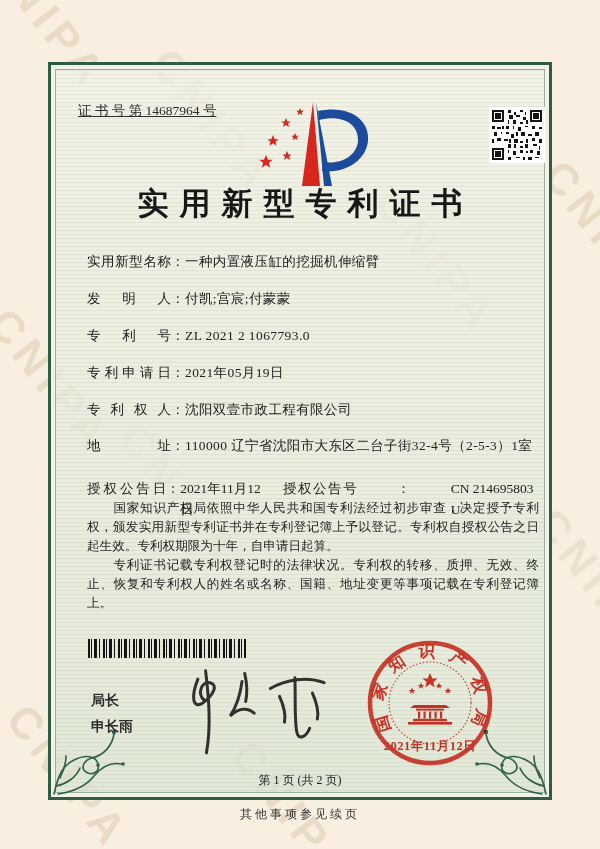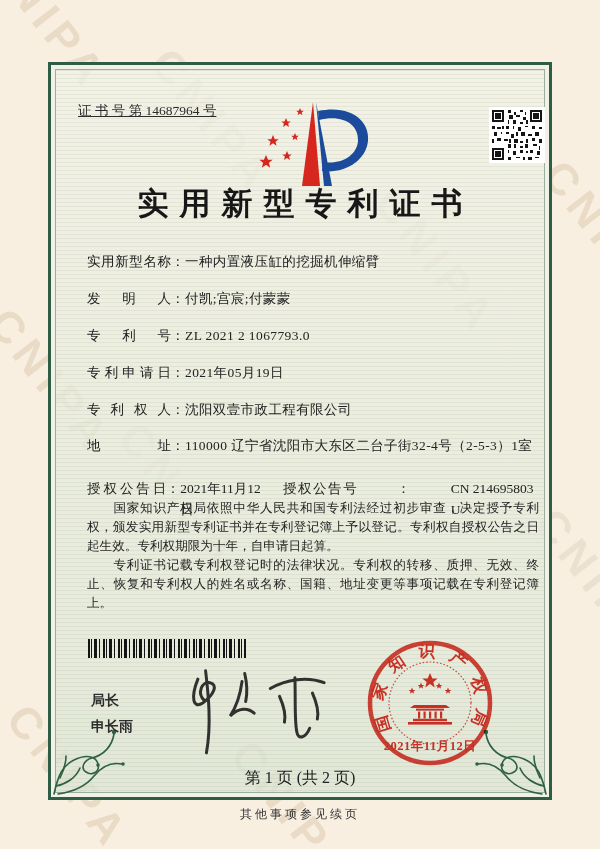--- a/index.html
+++ b/index.html
@@ -63,21 +63,21 @@
   }
   .signer{
     position:absolute;left:40px;top:622px;
     font-family:"Liberation Sans","DejaVu Sans",sans-serif;
     font-size:14px;font-weight:700;color:#2e2e2e;line-height:26px;
   }
   .sig-svg{position:absolute;left:118px;top:600px;transform:rotate(-2deg);}
   .seal-svg{position:absolute;left:304px;top:563px;mix-blend-mode:multiply;opacity:0.95;}
   .pageno{
     position:absolute;left:0;bottom:8px;width:100%;text-align:center;
-    font-size:16px;color:#222;
+    font-size:12px;color:#222;
   }
   .note{
     position:absolute;left:0;top:806px;width:100%;text-align:center;
     font-size:12px;letter-spacing:3px;color:#333;
   }
   .corner{position:absolute;bottom:1px;}
   .corner.bl{left:1px;}
   .corner.br{right:1px;transform:scaleX(-1);}
   .logo-svg{position:absolute;left:205px;top:33px;}
   .qr-svg{position:absolute;left:438px;top:42px;background:#fff;padding:3px;}

